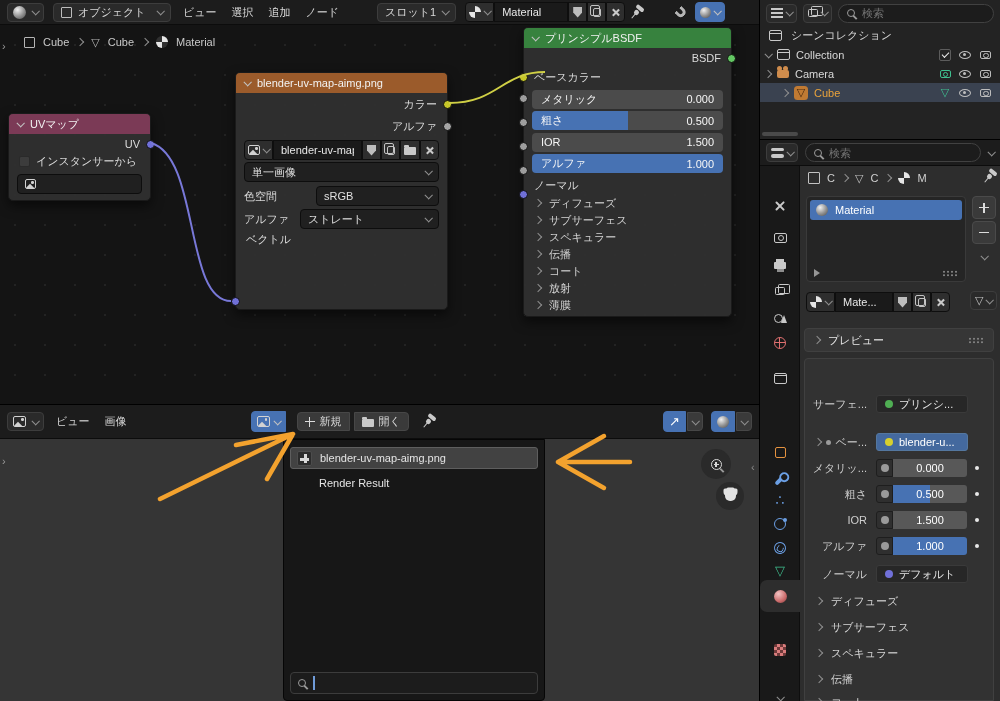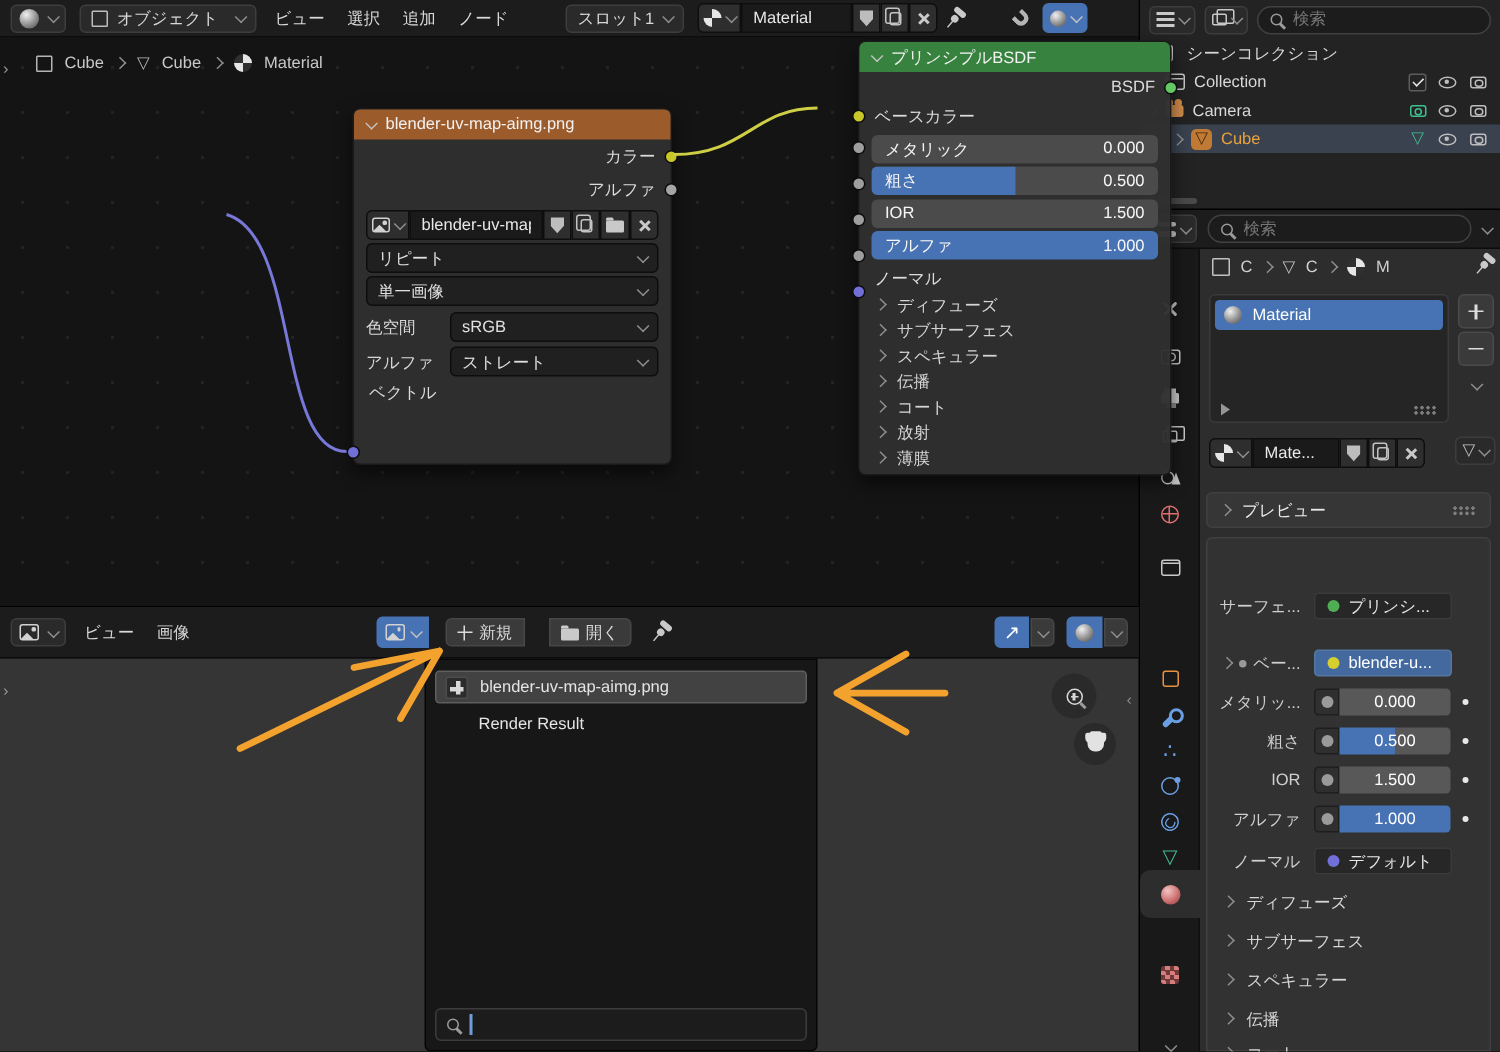--- a/index.html
+++ b/index.html
@@ -215,20 +215,37 @@
     <span class="ic-crn" style="border-color:#b5b5b5"></span>
     <span>Cube</span>
     <span class="cvr dim"></span>
     <span class="tri" style="color:#b5b5b5">▽</span>
     <span>Cube</span>
     <span class="cvr dim"></span>
     <span class="matball" style="width:12px;height:12px"></span>
     <span>Material</span>
   </div>
 
+  <div class="node" style="left:8px;top:113px;width:143px;height:88px">
+    <div class="nhdr" style="background:#7B3A56">
+      <span class="cvd"></span>
+      <span>UVマップ</span>
+    </div>
+    <div class="nrow nend" style="height:19px">
+      <span>UV</span>
+    </div>
+    <div class="nrow" style="height:17px;gap:6px">
+      <span style="width:11px;height:11px;background:#3c3c3c;border:1px solid #2a2a2a;border-radius:2px;flex:none"></span>
+      <span>インスタンサーから</span>
+    </div>
+    <div class="ndd" style="margin:4px 8px">
+      <span class="ic-photo" style="width:11px;height:10px"></span>
+    </div>
+    <span class="sock" style="right:-5px;top:26px;background:#7070D8"></span>
+  </div>
 
   <div class="node" style="left:235px;top:72px;width:213px;height:238px">
     <div class="nhdr" style="background:#9B5B2B">
       <span class="cvd"></span>
       <span>blender-uv-map-aimg.png</span>
     </div>
     <div class="nrow nend">
       <span>カラー</span>
     </div>
     <div class="nrow nend">
@@ -249,28 +266,24 @@
           <span class="cpy"></span>
         </div>
       <div class="iconbtn">
           <span class="fold"></span>
         </div>
       <div class="iconbtn" style="border-radius:0 4px 4px 0">
           <span class="xic"></span>
         </div>
     </div>
     <div class="ndd">
-      <span>リピート</span>
-      <span class="cvd dim"></span>
-    </div>
-    <div class="ndd">
       <span>単一画像</span>
       <span class="cvd dim"></span>
     </div>
-    <div class="r" style="margin:4px 8px 0;gap:6px">
+    <div class="r" style="margin:4px 8px 0;gap:22px">
       <span style="width:50px">色空間</span>
       <div class="ndd" style="flex:1;margin:0">
         <span>sRGB</span>
         <span class="cvd dim"></span>
       </div>
     </div>
     <div class="r" style="margin:3px 8px 0;gap:6px">
       <span style="width:50px">アルファ</span>
       <div class="ndd" style="flex:1;margin:0">
         <span>ストレート</span>
@@ -278,21 +291,21 @@
       </div>
     </div>
     <div class="nrow" style="height:20px">
       <span>ベクトル</span>
     </div>
     <span class="sock" style="right:-5px;top:27px;background:#C7C729"></span>
     <span class="sock" style="right:-5px;top:49px;background:#A5A5A5"></span>
     <span class="sock" style="left:-5px;top:224px;background:#7070D8"></span>
   </div>
 
-  <div class="node" style="left:572px;top:27px;width:209px;height:290px">
+  <div class="node" style="left:523px;top:27px;width:209px;height:290px">
     <div class="nhdr" style="background:#37823E">
       <span class="cvd"></span>
       <span>プリンシプルBSDF</span>
     </div>
     <div class="nrow nend" style="height:20px">
       <span>BSDF</span>
     </div>
     <div class="nrow" style="height:19px">
       <span>ベースカラー</span>
     </div>
@@ -363,21 +376,21 @@
     <div class="btn" style="padding:0 5px">
       <span class="ic-photo"></span>
       <span class="cvd dim"></span>
     </div>
     <span class="menu">ビュー</span>
     <span class="menu">画像</span>
     <div class="r bluebtn" style="height:21px;border-radius:4px 0 0 4px;padding:0 5px;gap:4px;margin-left:112px">
       <span class="ic-photo"></span>
       <span class="cvd"></span>
     </div>
-    <div class="r" style="gap:16px;margin-left:2px">
+    <div class="r" style="gap:4px;margin-left:2px">
       <div class="grpbtn" style="border-radius:4px 0 0 4px">
         <span class="plusic"></span>
         <span>新規</span>
       </div>
       <div class="grpbtn" style="border-radius:0 4px 4px 0">
         <span class="fold"></span>
         <span>開く</span>
       </div>
     </div>
     <span class="pin" style="margin-left:8px"></span>

